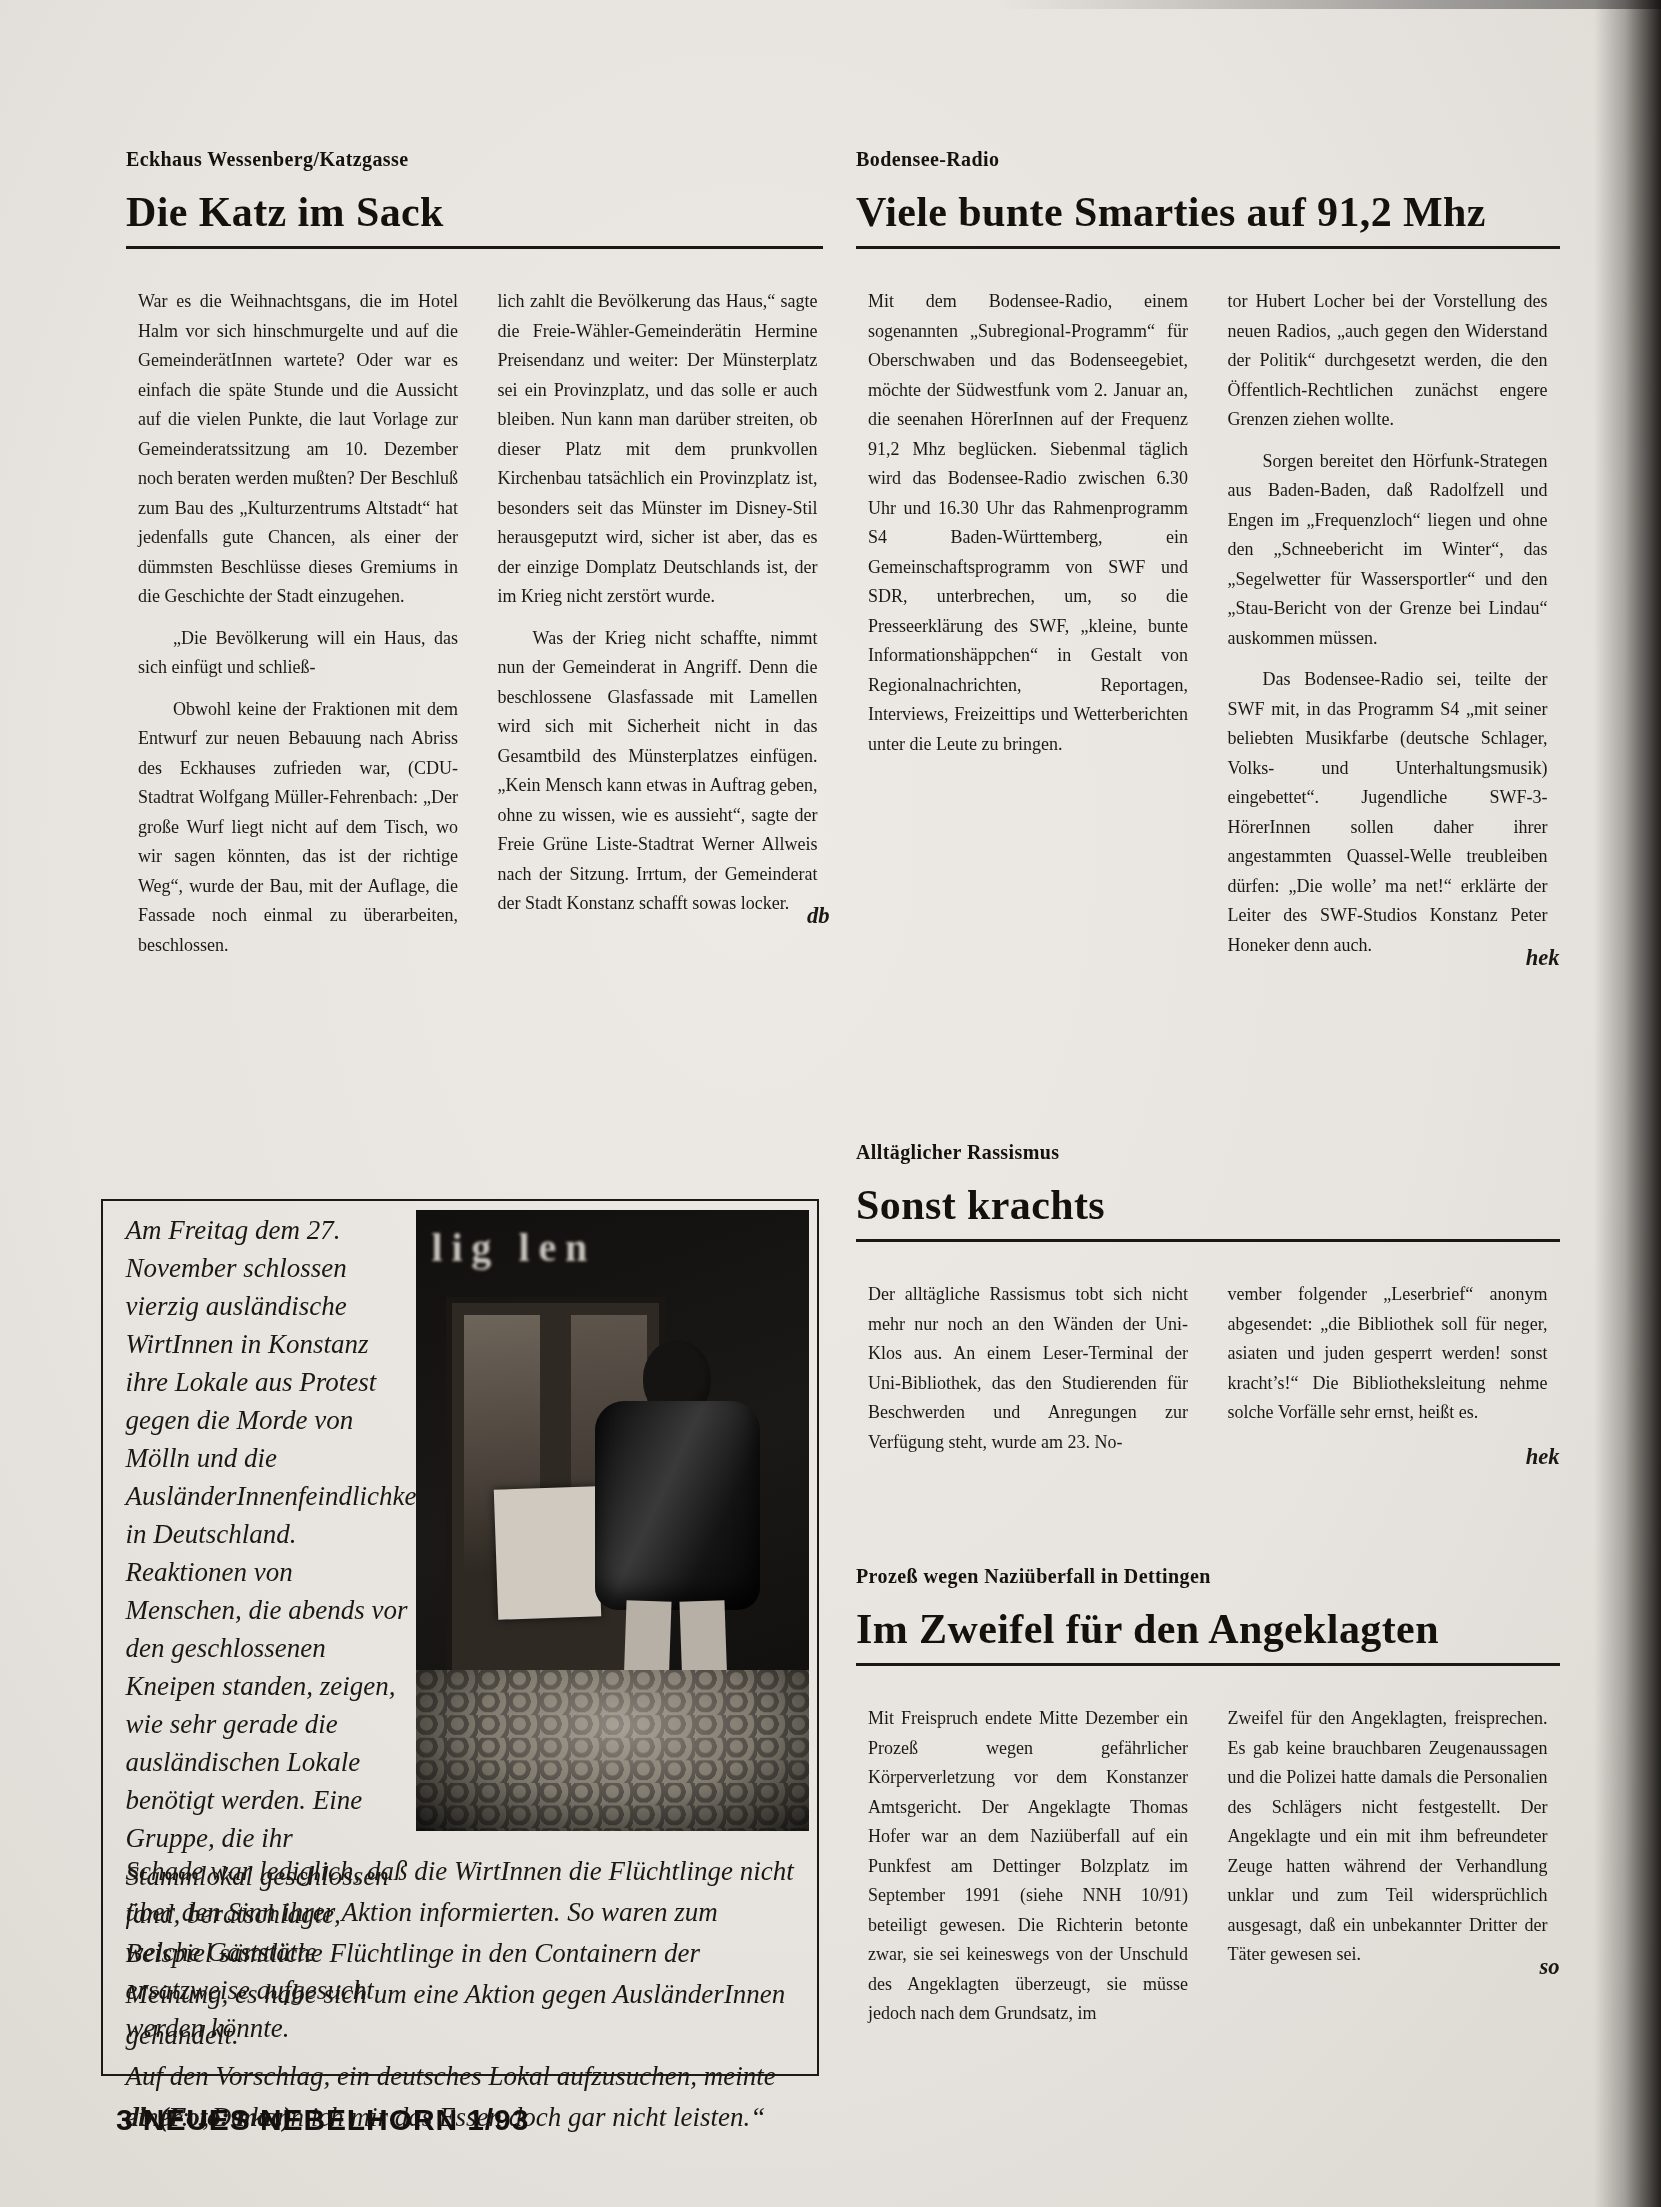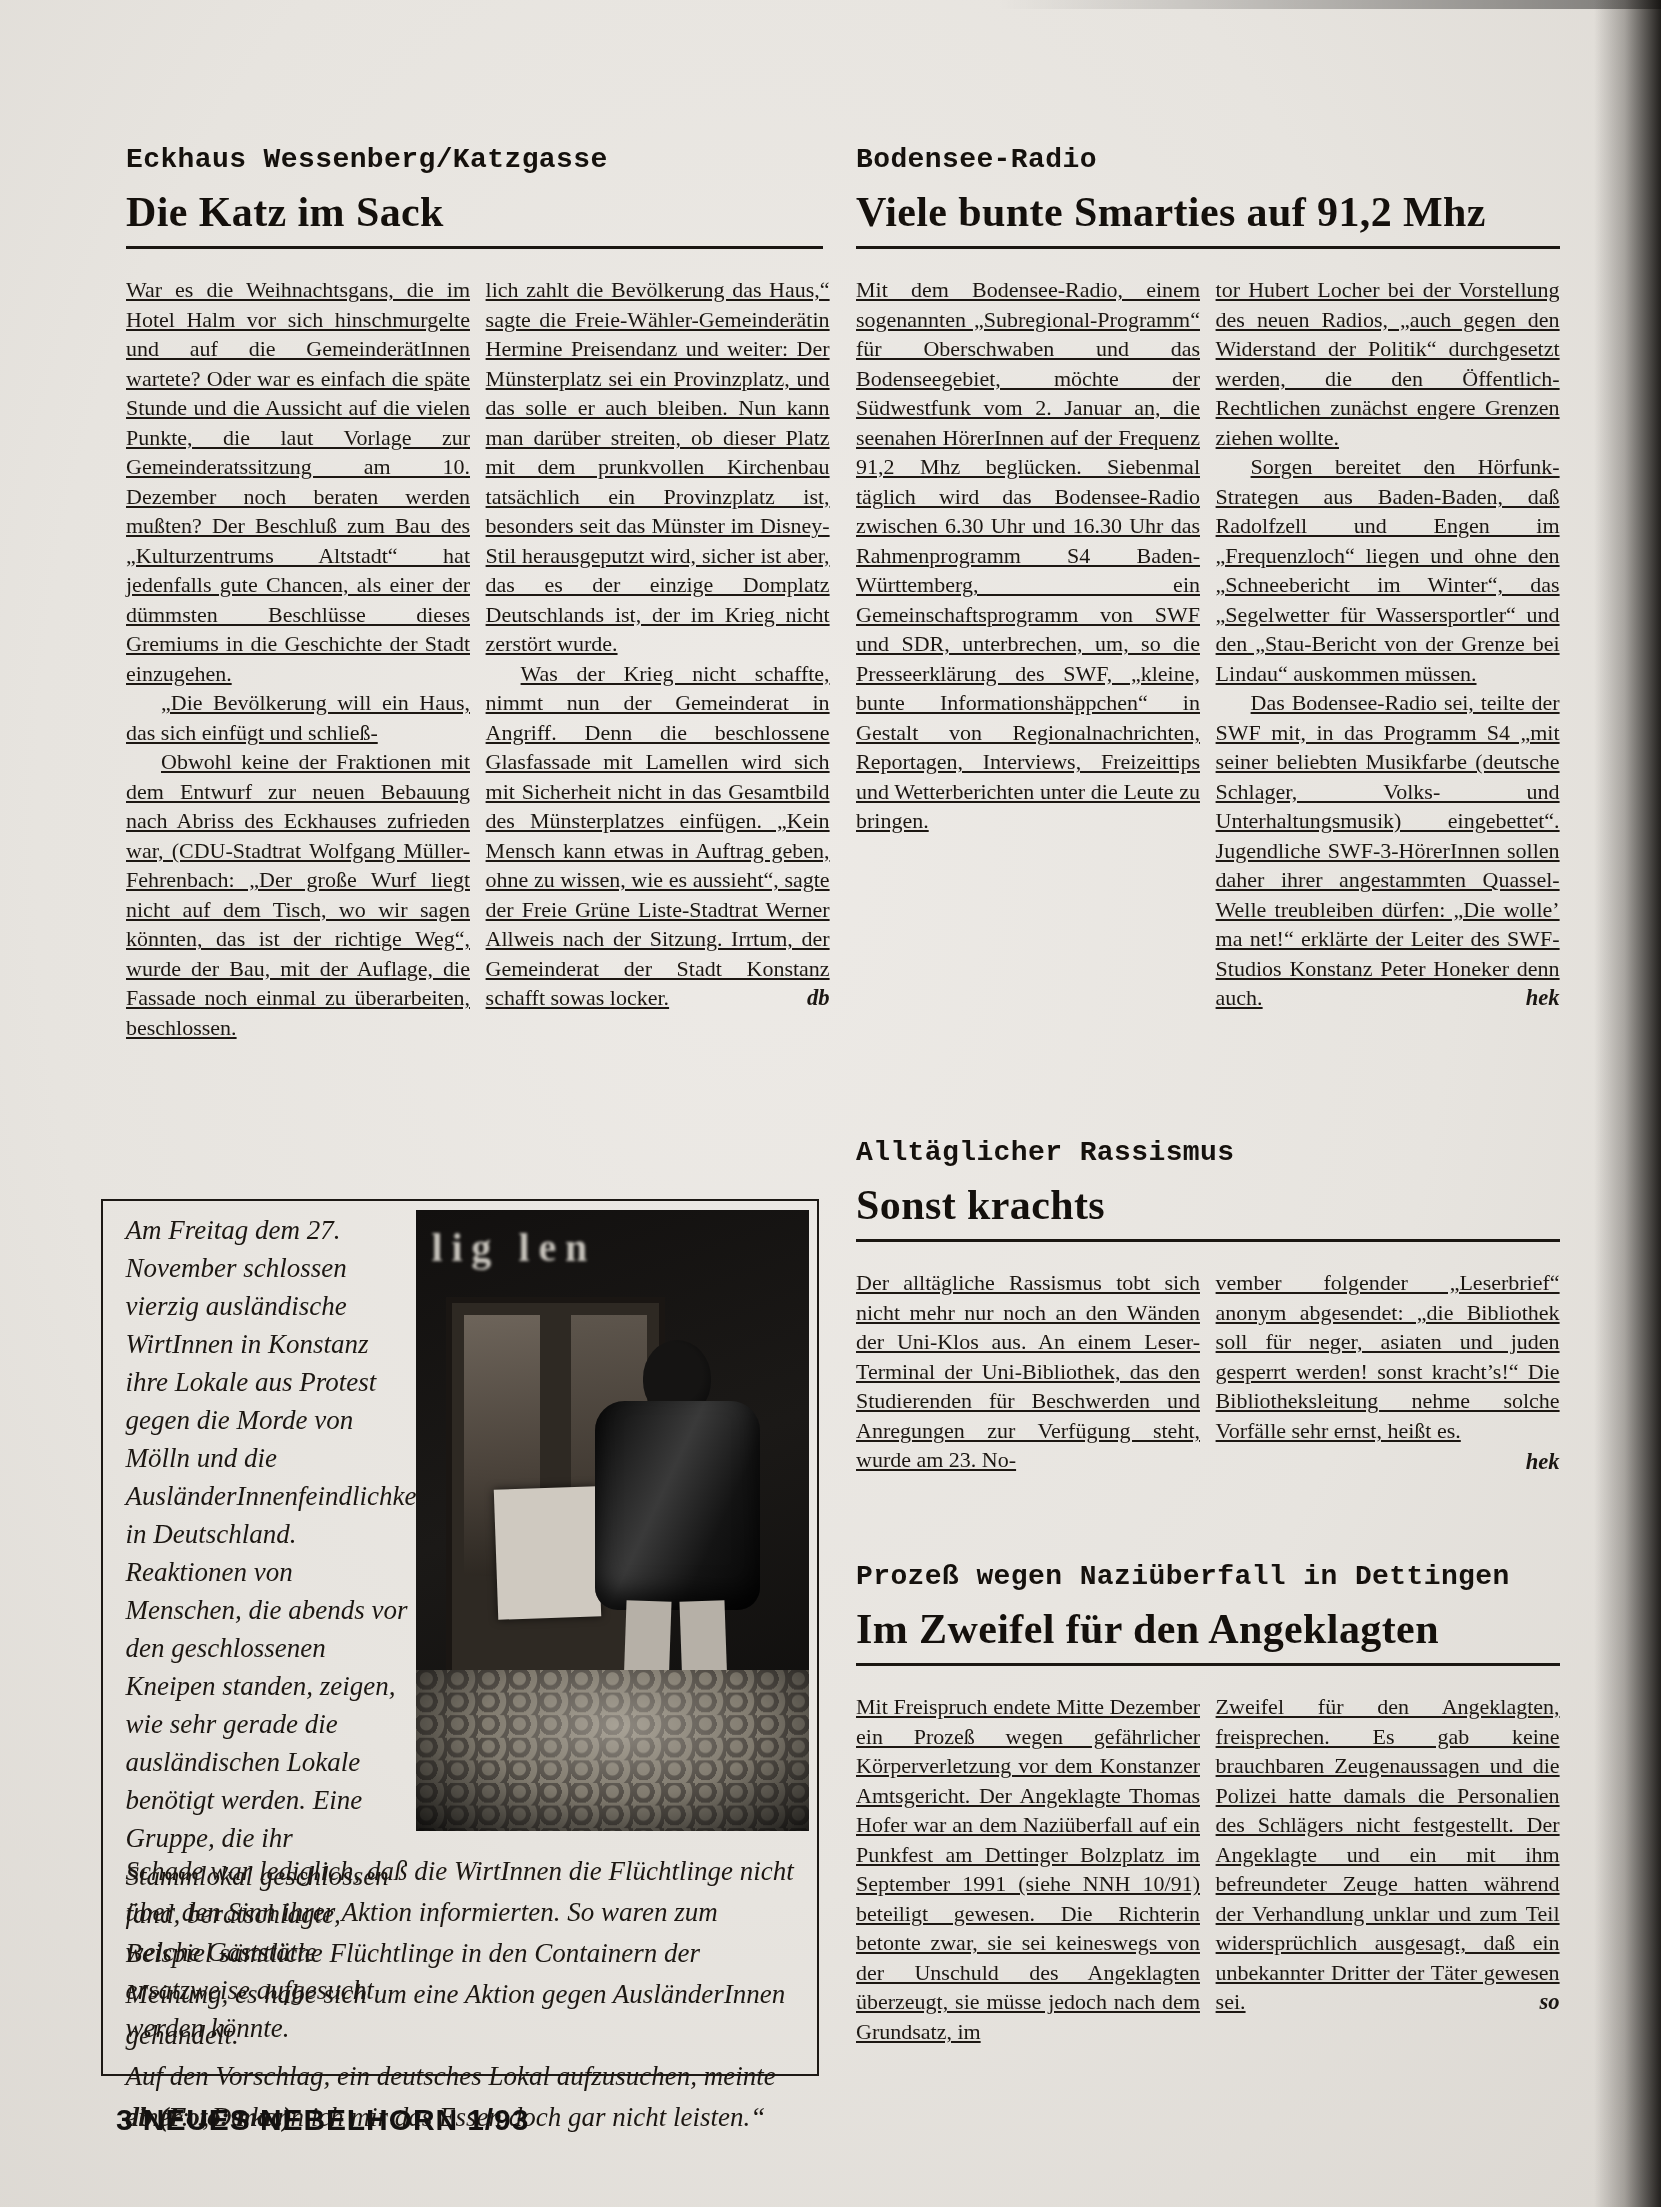--- a/index.html
+++ b/index.html
@@ -13,34 +13,33 @@
   .edge-right {
     position:absolute; top:0; right:0; width:68px; height:100%;
     background: linear-gradient(to right, rgba(30,26,22,0) 0%, rgba(30,26,22,.30) 45%, rgba(14,12,10,.92) 100%);
   }
   .edge-top {
     position:absolute; top:0; left:60%; right:0; height:8.7px;
     background: linear-gradient(to right, rgba(0,0,0,0), rgba(0,0,0,.45));
   }
   .article { position:absolute; }
   .kicker {
-    font-weight:bold; font-size:28px; line-height:31px; color:#15110d;
-    margin:0 0 14px 0; letter-spacing:0.4px;font-family:Liberation Mono, monospace;
+    font-weight:bold; font-size:20px; line-height:31px; color:#15110d;
+    margin:0 0 14px 0; letter-spacing:0.4px;
   }
   .headline {
     font-weight:bold; font-size:42px; line-height:47px; color:#14100c;
     margin:0 0 10.4px 0; letter-spacing:0.4px;
   }
   .rule { border:none; border-top:3.5px solid #1b1712; margin:0 0 26px 0; }
   .cols { display:flex; gap:15.6px; }
   .col { width:344px; }
   .col p {
-    margin:0; font-size:22px; line-height:29.5px; text-align:justify;
+    margin:12px; font-size:18px; line-height:29.5px; text-align:justify;
     color:#1c1712;
-    text-decoration:underline;
   }
   .col p.ind { text-indent:35px; }
   .byline-inline {
     text-align:right; font-weight:bold; font-style:italic; font-size:22.6px;
     line-height:29.5px; margin-top:-29.5px;
   }
   .byline-own {
     text-align:right; font-weight:bold; font-style:italic; font-size:22.6px;
     line-height:33px;
   }

